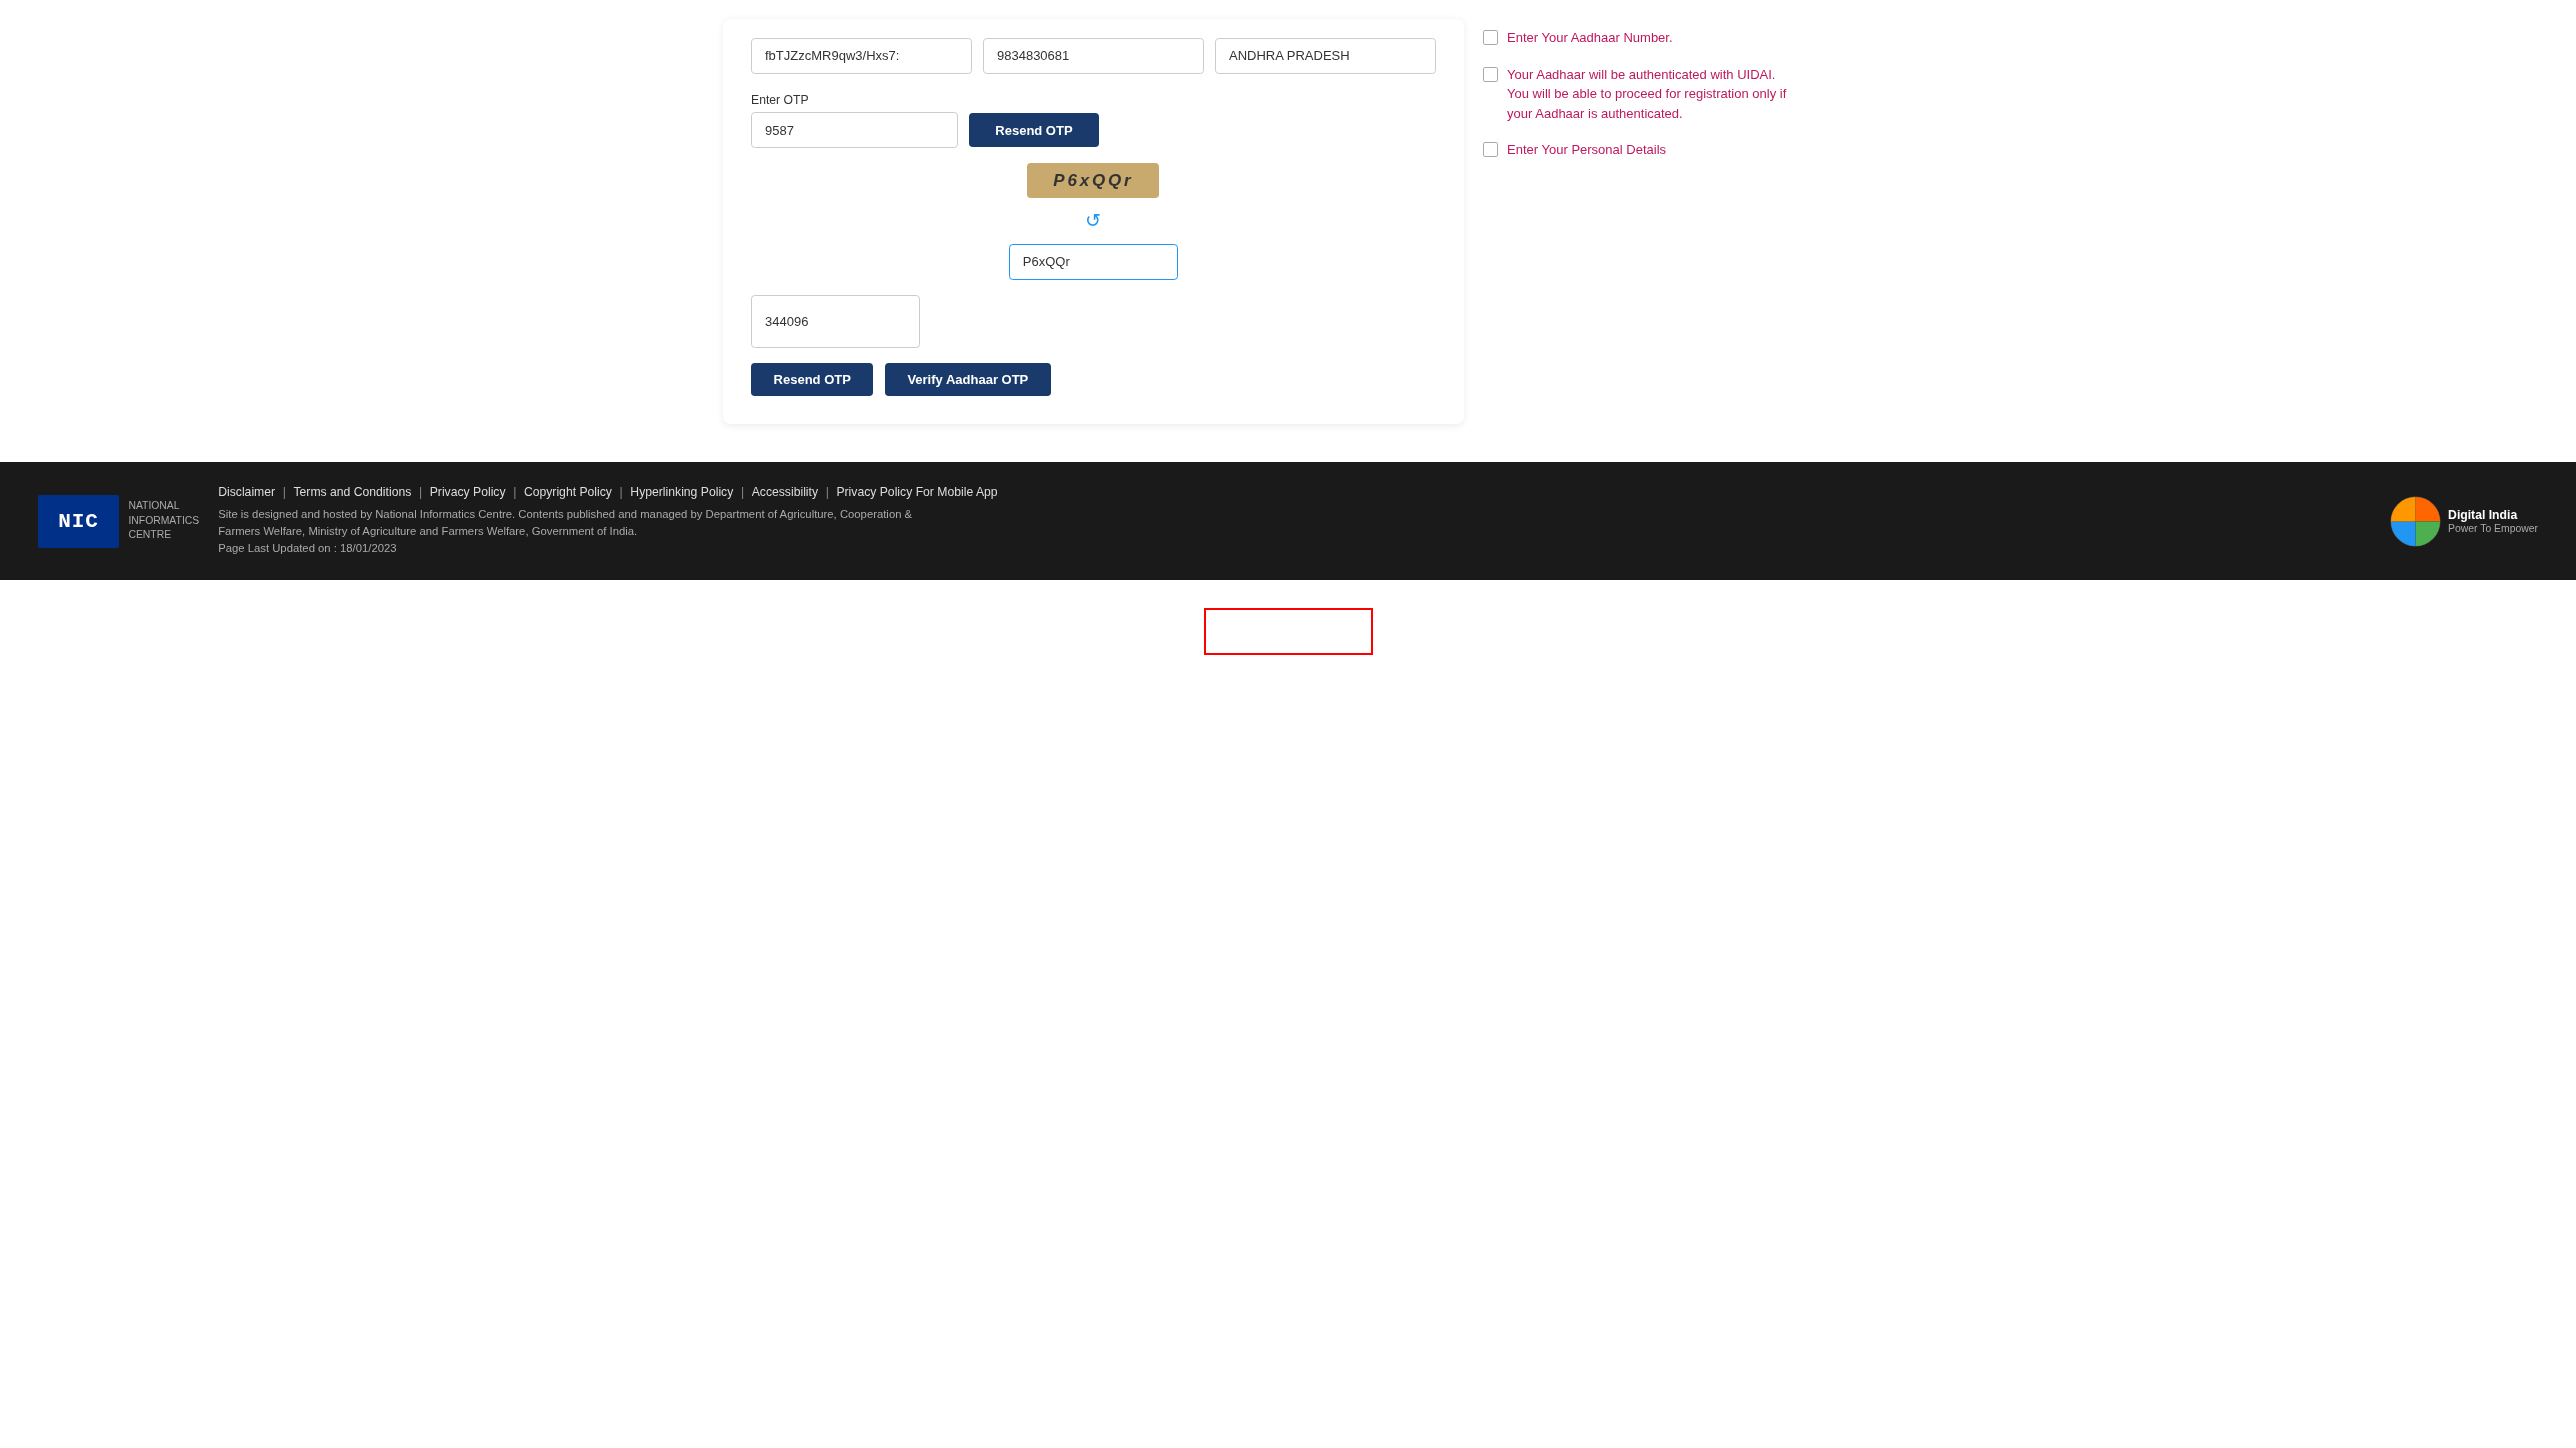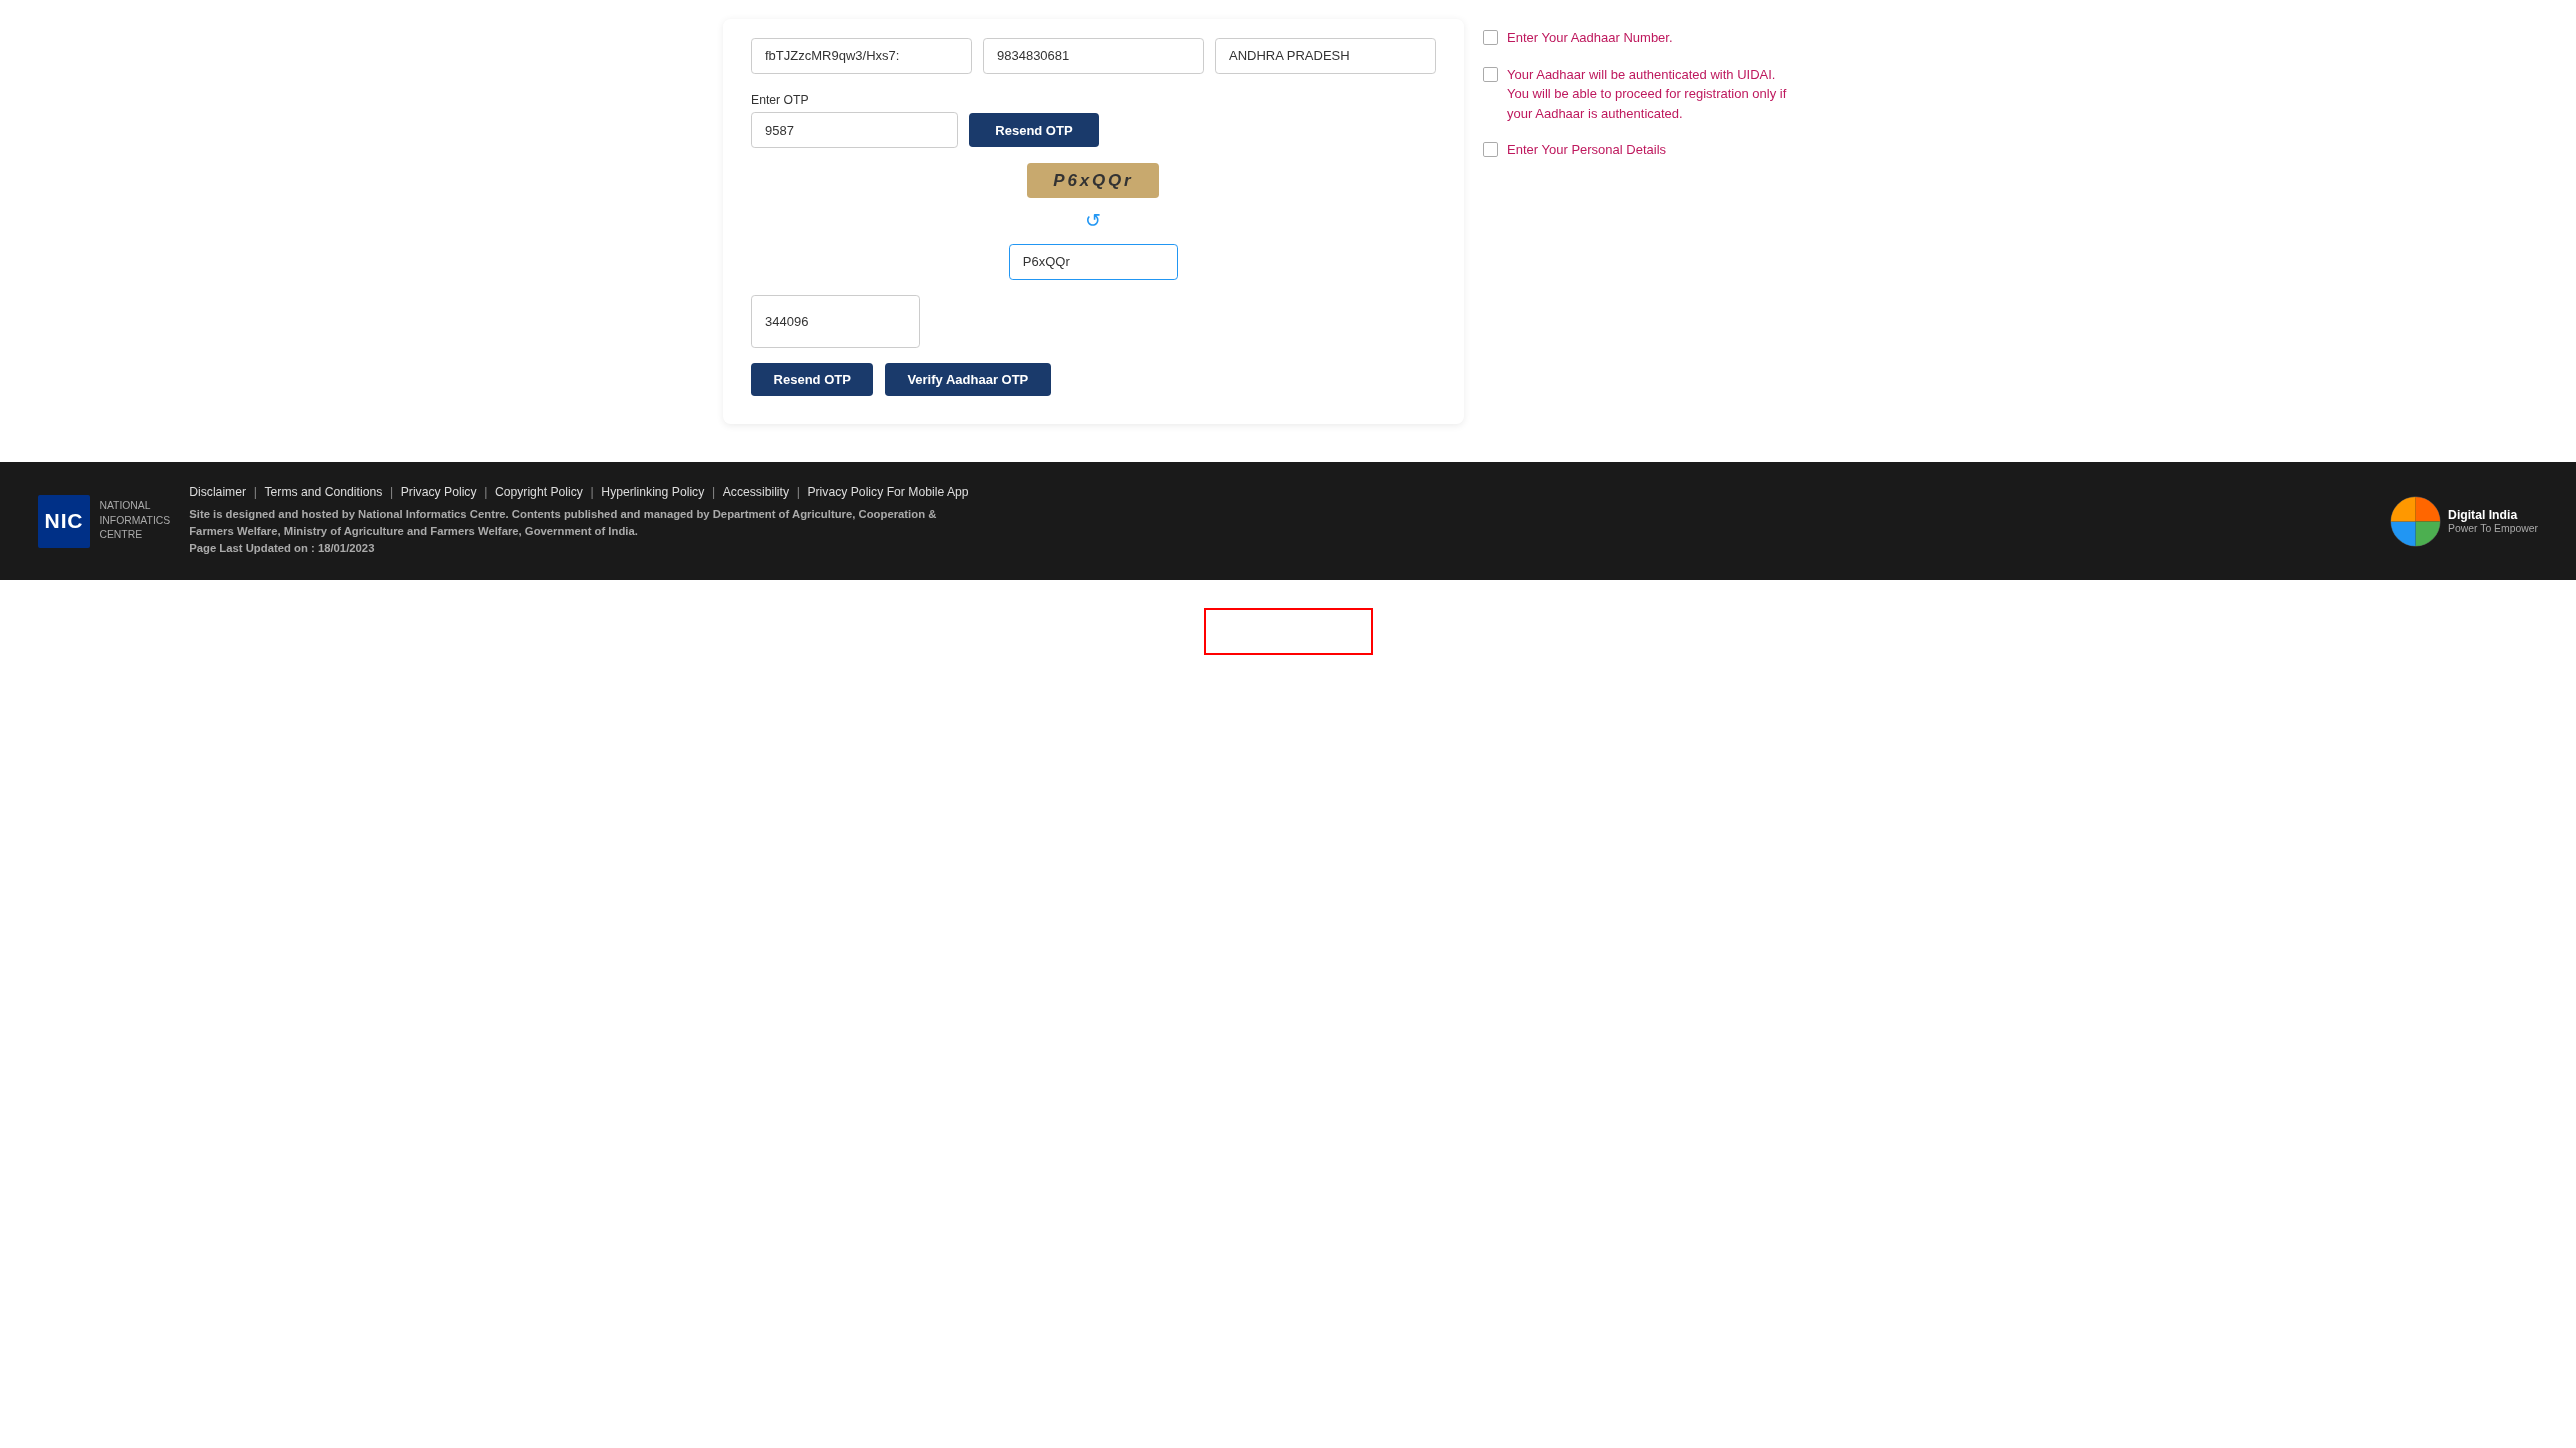--- a/index.html
+++ b/index.html
@@ -194,32 +194,33 @@
     }
 
     .footer-nic {
       display: flex;
       align-items: center;
       gap: 9.4px;
       flex-shrink: 0;
     }
 
     .nic-logo {
-      width: 52px;
+      width: 81px;
       height: 53px;
       background: #003087;
       color: #fff;
       display: flex;
       flex-direction: column;
       align-items: center;
       justify-content: center;
       font-size: 10.4px;
       font-weight: bold;
       padding: 3.8px;
       border-radius: 1.9px;
+      font-family: Liberation Mono, monospace;
     }
 
     .nic-logo .nic-big {
       font-size: 21px;
       font-weight: 900;
       letter-spacing: 0.9px;
     }
 
     .nic-text {
       color: #aaa;
@@ -248,21 +249,20 @@
 
     .footer-sep {
       color: #888;
       margin: 0 3.8px;
     }
 
     .footer-desc {
       font-size: 11.3px;
       color: #aaa;
       line-height: 1.5;
-      font-weight: bold;
     }
 
     .footer-digital-india {
       flex-shrink: 0;
       display: flex;
       align-items: center;
       gap: 7.5px;
     }
 
     .di-text {

